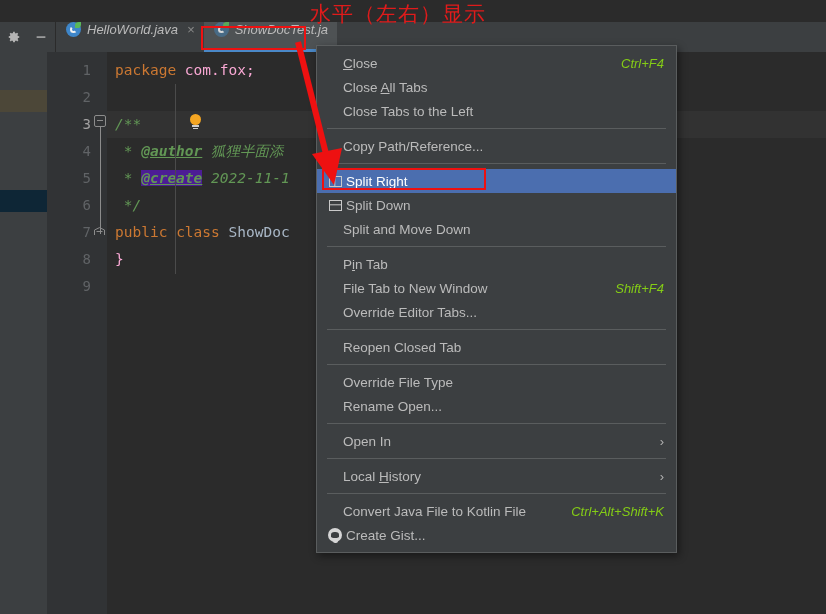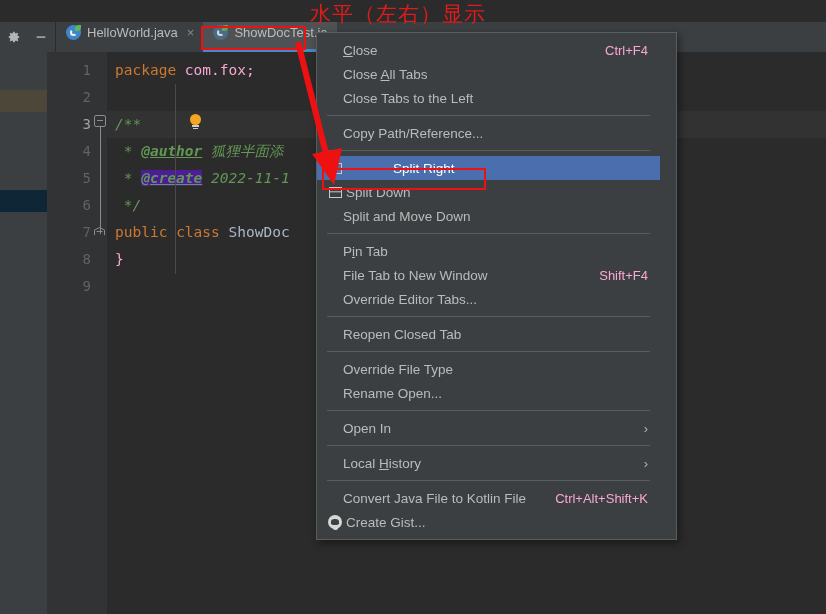--- a/index.html
+++ b/index.html
@@ -46,27 +46,28 @@
     display: flex; align-items: center; justify-content: center;
     color: #adadad;
   }
   .tabs {
     flex: 1;
     display: flex;
     align-items: stretch;
   }
   .tab {
     display: flex;
-    align-items: flex-end;
+    align-items: flex-start;
     gap: 6px;
     padding: 0 9px 12px 10px;
     font-size: 13px;
     color: #bbbbbb;
     position: relative;
     white-space: nowrap;
+    font-style: italic;
   }
   .tab.active {
     background: #4e5254;
   }
   .tab.active::after {
     content: "";
     position: absolute;
     left: 0; right: 0; bottom: 0;
     height: 3px;
     background: #4a88c7;
@@ -211,26 +212,26 @@
     background: #8c8c8c;
   }
   .fold.bot {
     border-bottom: none;
     border-left: none; border-right: none;
   }
 
   
   .ctxmenu {
     position: absolute;
-    left: 316px; top: 32px;
+    left: 316px; top: 45px;
     width: 361px;
     background: #3c3f41;
     border: 1px solid #5a5d5e;
     box-shadow: 2px 3px 8px rgba(0,0,0,.45);
-    padding: 5px 16px 5px 0;
+    padding: 5px 0 5px 0;
     box-sizing: border-box;
     z-index: 40;
     font-size: 13.5px;
     color: #bbbbbb;
   }
   .mi {
     height: 24px;
     display: flex;
     align-items: center;
     padding: 0 12px 0 12px;
@@ -243,33 +244,33 @@
     margin-left: -2px;
     display: flex; align-items: center; justify-content: center;
     flex: 0 0 16px;
   }
   .mi .mlabel {
     margin-left: 14px;
   }
   .mi .micon + .mlabel { margin-left: 0; }
   .mi .mshort {
     margin-left: auto;
-    color: #f9a8d4;
+    color: #84cc16;
     font-size: 13px;
     padding-left: 24px;
+    font-style: italic;
   }
   .mi .marrow {
     margin-left: auto;
     color: #b0b0b0;
     font-size: 13px;
   }
   .mi.sel {
     background: #4b6eaf;
     color: #ffffff;
-    gap: 47px;
   }
   .msep {
     height: 1px;
     background: #5a5d5e;
     margin: 5px 10px 5px 10px;
   }
   .mn-u { text-decoration: underline; }
 
   
   .ico-split-v {

